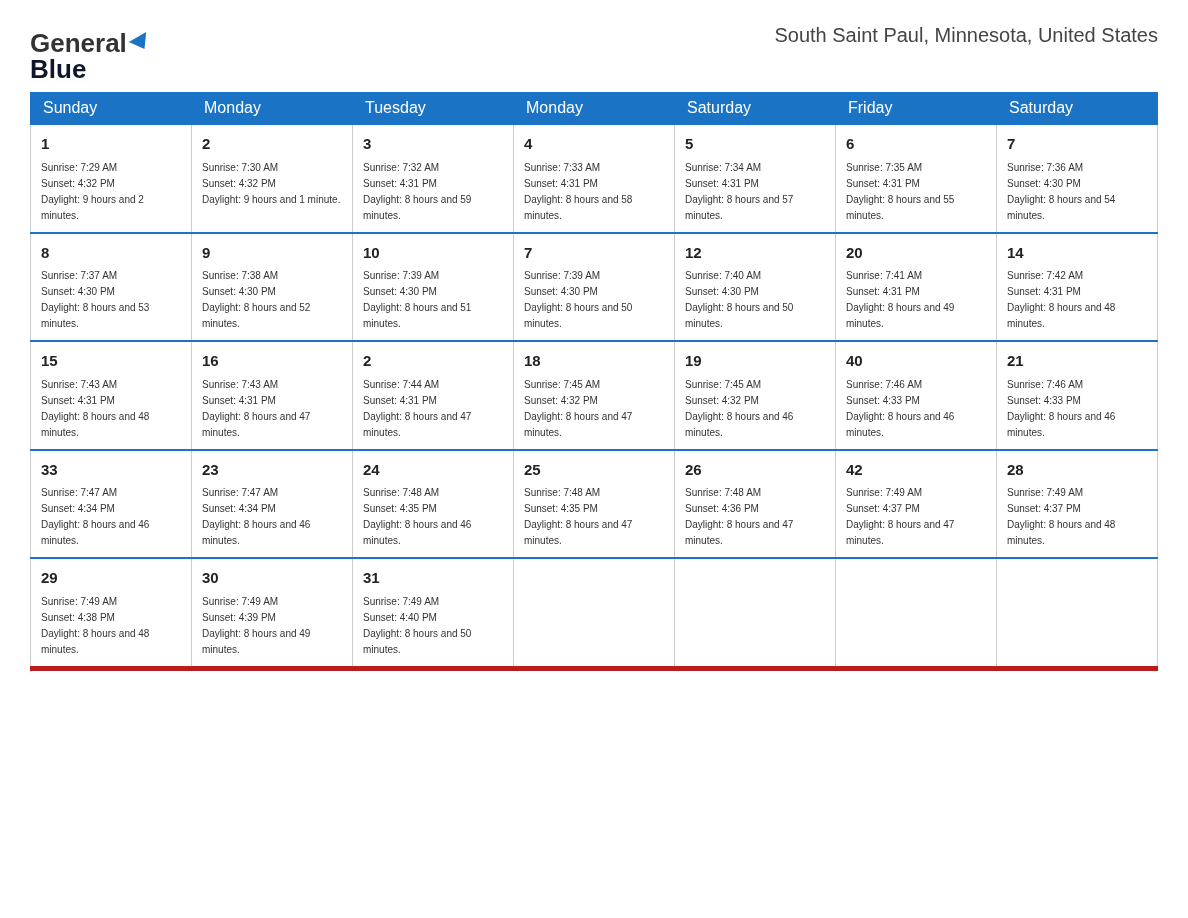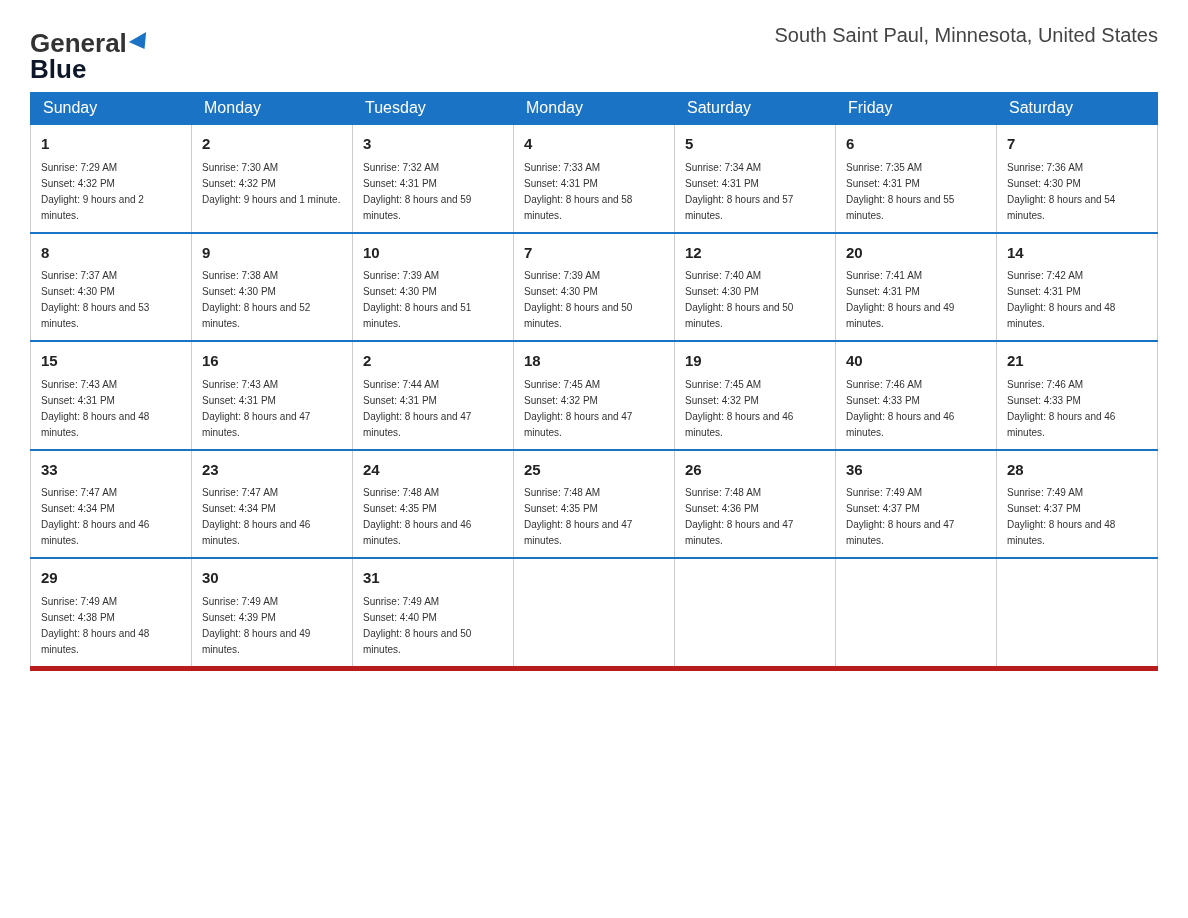--- a/index.html
+++ b/index.html
@@ -242,21 +242,21 @@
         </td>
         <td>
           <span class="day-number">25</span>
           <div class="day-info">Sunrise: 7:48 AM<br>Sunset: 4:35 PM<br>Daylight: 8 hours and 47 minutes.</div>
         </td>
         <td>
           <span class="day-number">26</span>
           <div class="day-info">Sunrise: 7:48 AM<br>Sunset: 4:36 PM<br>Daylight: 8 hours and 47 minutes.</div>
         </td>
         <td>
-          <span class="day-number">36</span>
+          <span class="day-number">42</span>
           <div class="day-info">Sunrise: 7:49 AM<br>Sunset: 4:37 PM<br>Daylight: 8 hours and 47 minutes.</div>
         </td>
         <td>
           <span class="day-number">28</span>
           <div class="day-info">Sunrise: 7:49 AM<br>Sunset: 4:37 PM<br>Daylight: 8 hours and 48 minutes.</div>
         </td>
       </tr>
       <tr>
         <td>
           <span class="day-number">29</span>

